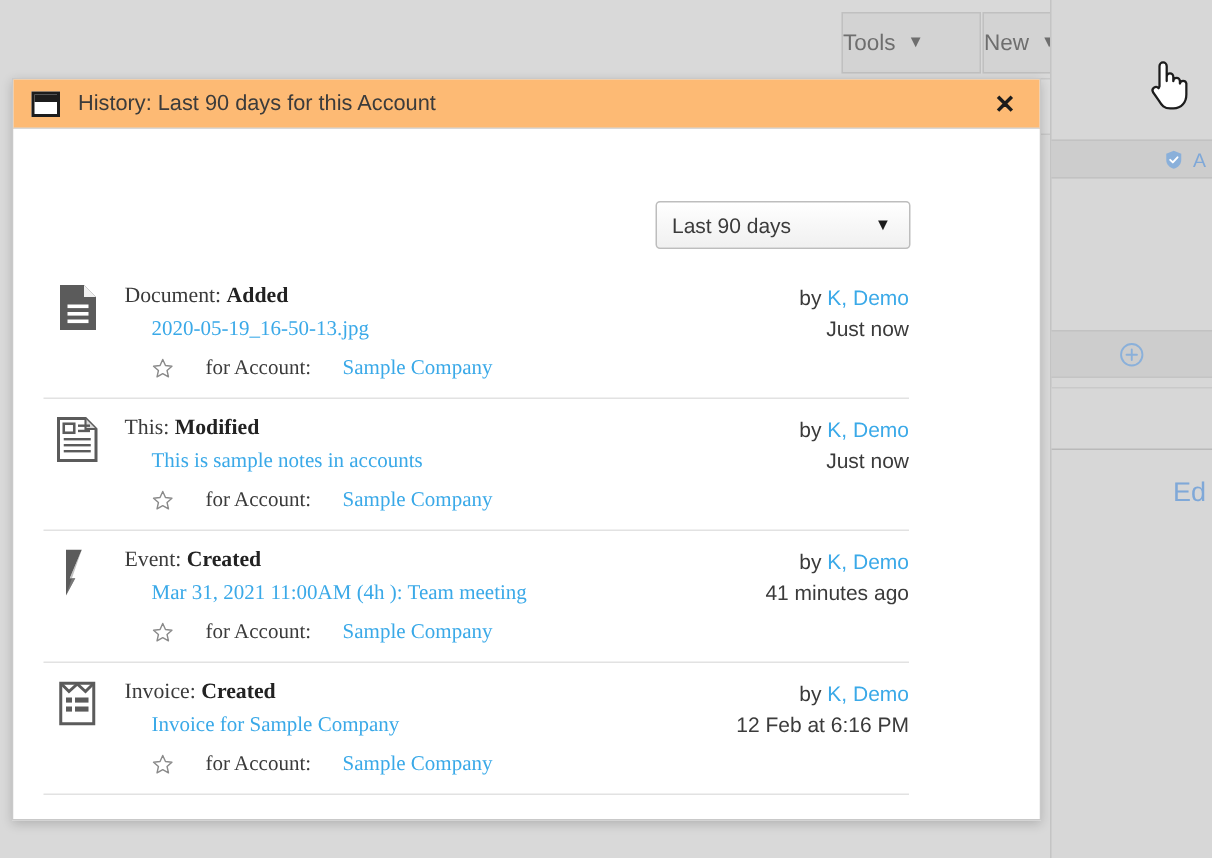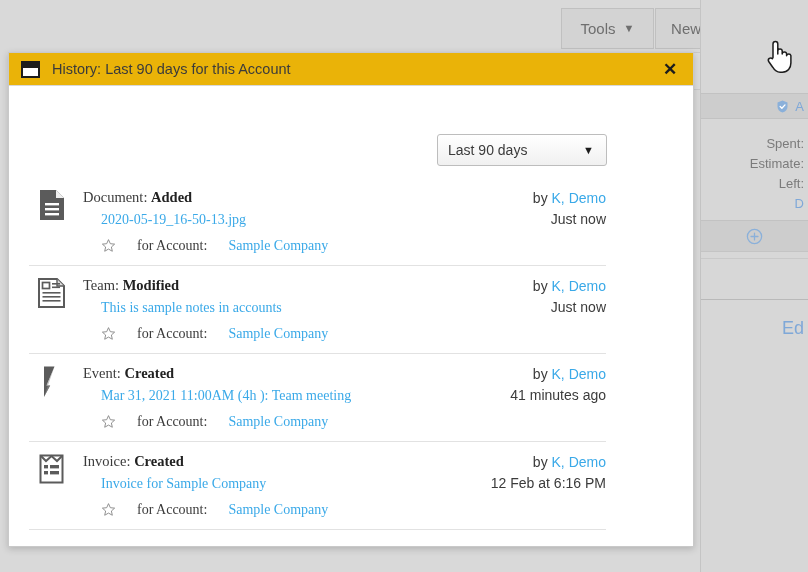--- a/index.html
+++ b/index.html
@@ -53,21 +53,21 @@
   .toolbar-btn {
     position: absolute;
     top: 8px;
     height: 41px;
     background: #d3d3d3;
     border: 1px solid #c0c0c0;
     color: #6e6e6e;
     font-size: 15px;
     display: flex;
     align-items: center;
-    justify-content: center;
+    justify-content: flex-start;
     gap: 8px;
     box-sizing: border-box;
   }
   #btn-tools { left: 561px; width: 93px; }
   #btn-new   { left: 655px; width: 81px; }
   #btn-history {
     left: 737px; width: 62px;
     background: #d0d0d0;
     border-color: #b5b5b5;
   }
@@ -175,21 +175,21 @@
     background: #ffffff;
     border: 1px solid #c9c9c9;
     box-shadow: 0 2px 7px rgba(0,0,0,0.18);
     box-sizing: border-box;
     z-index: 40;
     display: flex;
     flex-direction: column;
   }
   #dialog-titlebar {
     height: 33px;
-    background: #eab308;
+    background: #fdba74;
     border-bottom: 1px solid #d8d8d8;
     display: flex;
     align-items: center;
     padding: 0 10px 0 12px;
     flex: 0 0 auto;
     box-sizing: border-box;
   }
   #dialog-window-icon {
     width: 19px; height: 17px;
     border: 2px solid #1c1c1c;
@@ -365,26 +365,20 @@
   <div id="bg-right-panel"></div>
 
   <div class="panel-row" id="panel-header-row">
     <svg width="15" height="15" viewBox="0 0 24 24">
       <path d="M12 2.5 L20 5.5 v6.5 c0 5.2-3.6 8.3-8 9.5 -4.4-1.2-8-4.3-8-9.5 V5.5 Z" fill="#8ab0da"></path>
       <path d="M8.2 12.1 L11 14.8 L16 9.4" fill="none" stroke="#ffffff" stroke-width="2.1" stroke-linecap="round" stroke-linejoin="round"></path>
     </svg>
     <span>A</span>
   </div>
 
-  <div id="panel-stats">
-    <div>Spent:</div>
-    <div>Estimate:</div>
-    <div>Left:</div>
-    <div class="linky">D</div>
-  </div>
 
   <div class="panel-row" id="panel-add-row">
     <svg width="19" height="19" viewBox="0 0 24 24">
       <circle cx="12" cy="12" r="9" fill="none" stroke="#8ab0da" stroke-width="1.6"></circle>
       <path d="M12 7.6 v8.8 M7.6 12 h8.8" stroke="#8ab0da" stroke-width="1.6" stroke-linecap="round"></path>
     </svg>
   </div>
 
   <div class="panel-row" id="panel-blank-row"></div>
 
@@ -454,21 +448,21 @@
             <rect x="5.5" y="5.5" width="7" height="6" fill="none" stroke="#5b5b5b" stroke-width="1.7"></rect>
             <rect x="15" y="6" width="8" height="1.6" fill="#5b5b5b"></rect>
             <rect x="15" y="9.5" width="8" height="1.6" fill="#5b5b5b"></rect>
             <rect x="5.5" y="15" width="18" height="1.6" fill="#5b5b5b"></rect>
             <rect x="5.5" y="19" width="18" height="1.6" fill="#5b5b5b"></rect>
             <rect x="5.5" y="23" width="18" height="1.6" fill="#5b5b5b"></rect>
           </svg>
         </span>
         <div class="row-main">
           <div class="row-title">
-            <span>Team:</span>
+            <span>This:</span>
             <b>Modified</b>
           </div>
           <span class="row-link">This is sample notes in accounts</span>
           <div class="row-for">
             <span class="star-icon">
               <svg width="15" height="15" viewBox="0 0 24 24">
                 <path d="M12 2.6 L14.9 9.1 L21.8 9.8 L16.6 14.4 L18.1 21.2 L12 17.7 L5.9 21.2 L7.4 14.4 L2.2 9.8 L9.1 9.1 Z" fill="none" stroke="#8a8a8a" stroke-width="1.5" stroke-linejoin="round"></path>
               </svg>
             </span>
             <span>for Account:</span>

